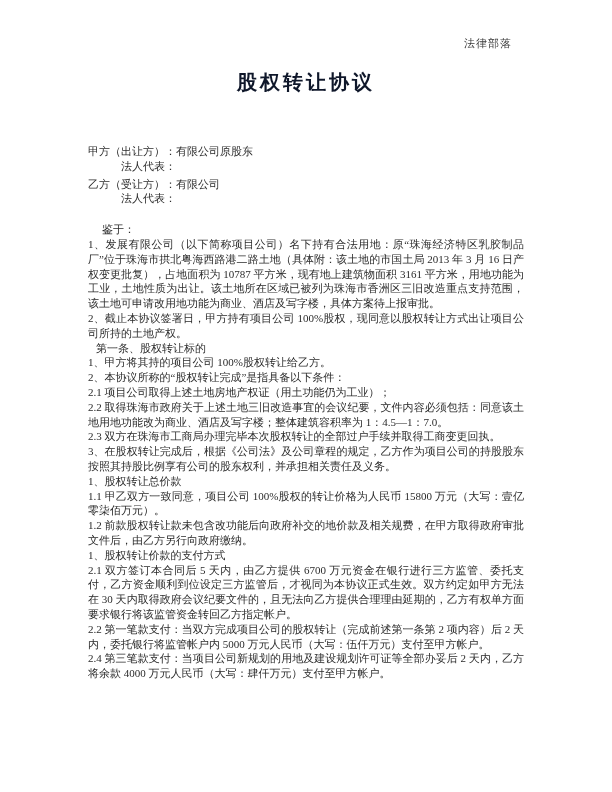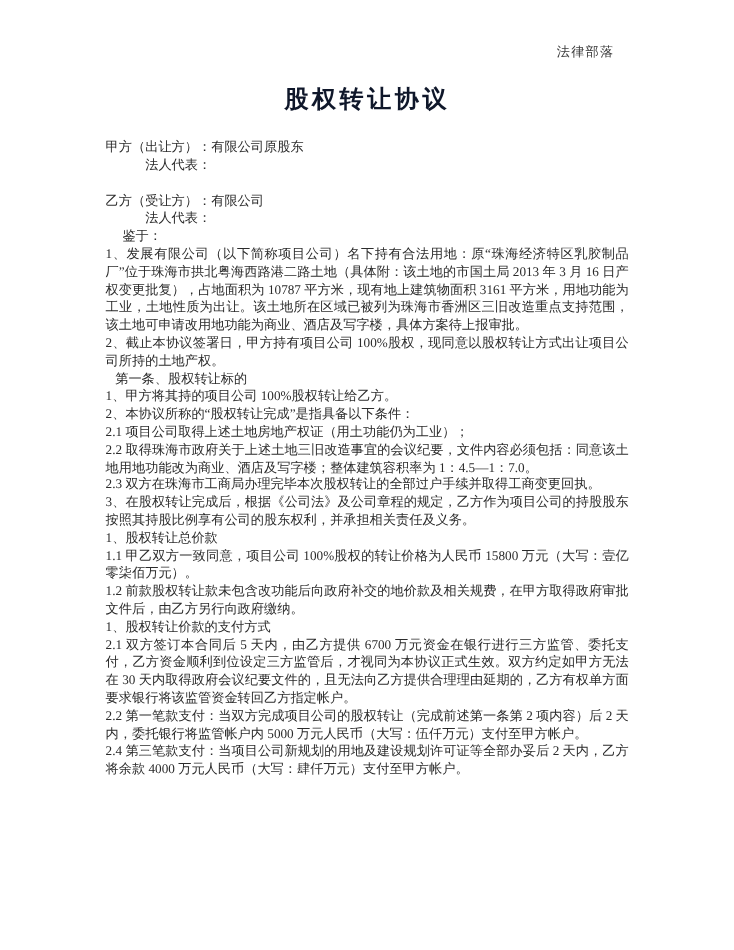--- a/index.html
+++ b/index.html
@@ -37,38 +37,39 @@
     margin: 0;
     text-align: center;
     font-size: 20px;
     font-weight: bold;
     letter-spacing: 3px;
     color: #0f172a;
   }
   .content {
     position: absolute;
     left: 88px;
-    top: 116px;
+    top: 144px;
     width: 436px;
     font-size: 11px;
     line-height: 14.8px;
     text-align: justify;
     text-align-last: left;
   }
   .para {
     margin: 0;
     word-break: break-all;
   }
   .para.rep {
     margin-left: 33px;
   }
   .para.rep + .para.party {
-    margin-top: 15px;
+    margin-top: 3px;
   }
   .para.recital {
+    margin-top: 16px;
     text-indent: 14px;
   }
   .para.preamble {
     margin-top: 21px;
     text-indent: 14px;
   }
   .para.heading {
     text-indent: 8px;
   }
 </style>

